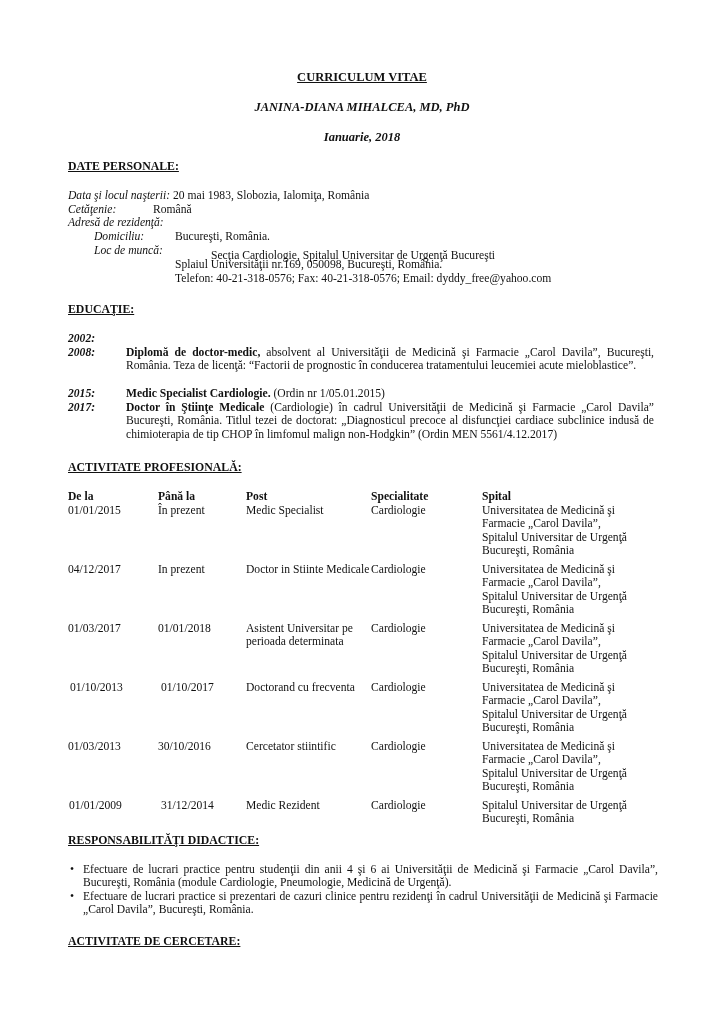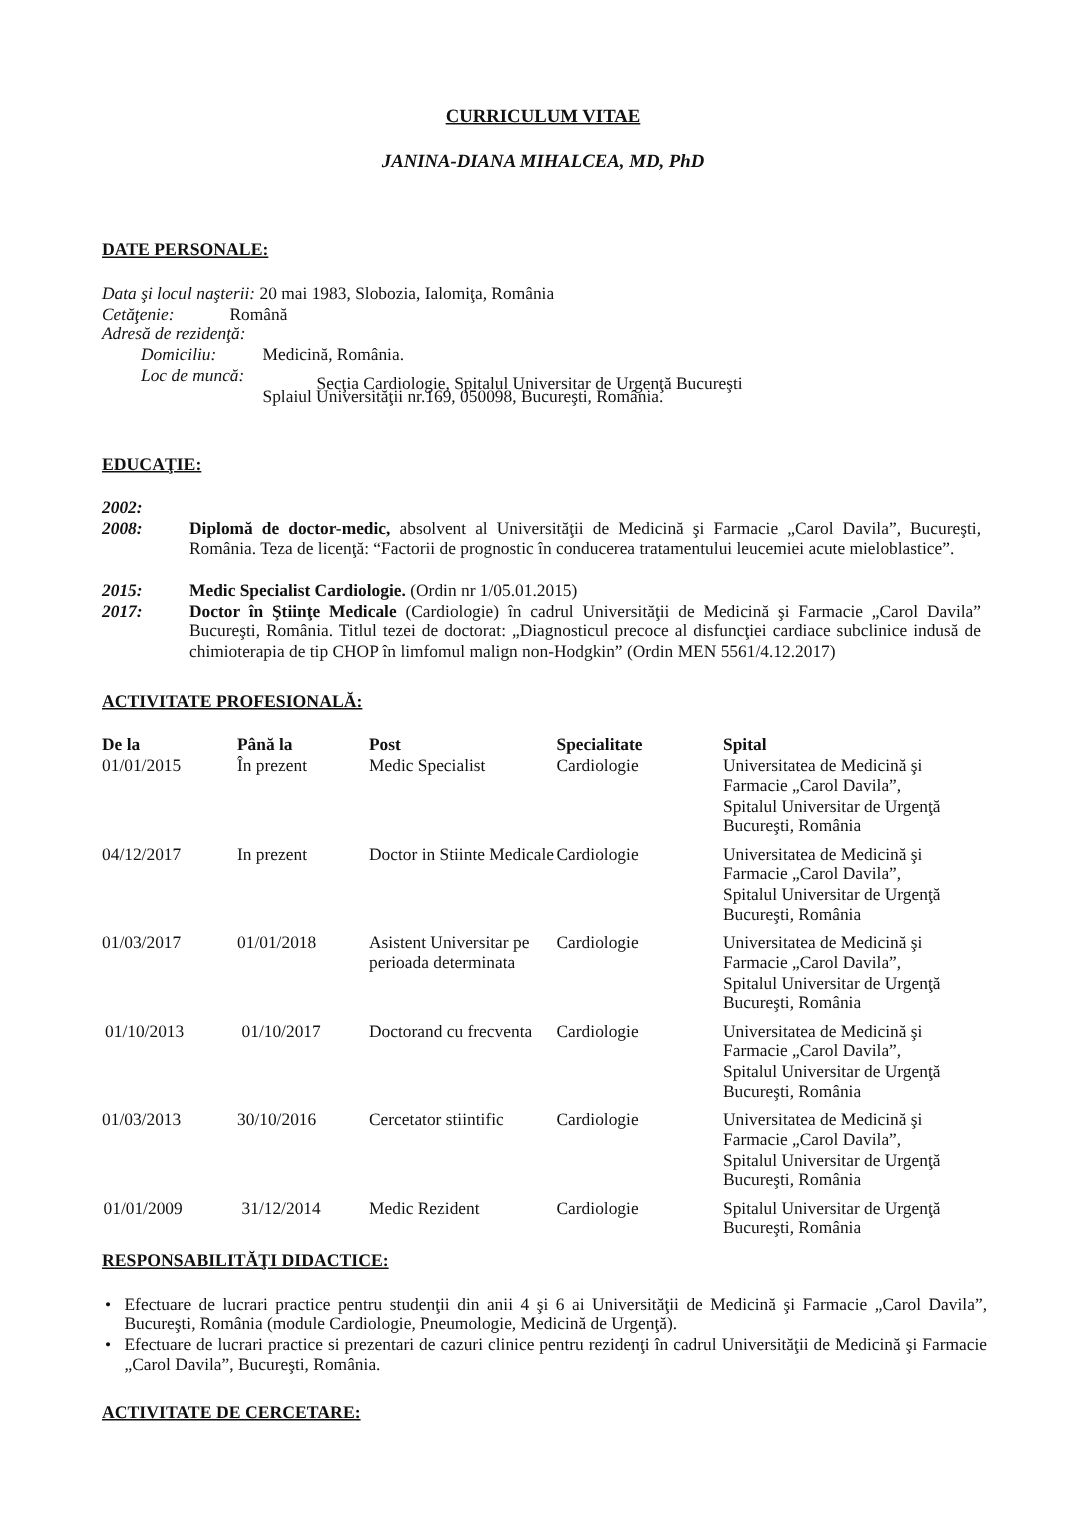--- a/index.html
+++ b/index.html
@@ -30,36 +30,38 @@
   .bullet-item { position: relative; padding-left: 15px; text-align: justify; margin-bottom: 0; }
   .bullet-item .dot { position: absolute; left: 2px; top: 0; }
 </style>
 </head>
 <body>
 
 <div class="page">
 
   <div class="abs center name">JANINA-DIANA MIHALCEA, MD, PhD</div>
   <div class="abs center title">CURRICULUM VITAE</div>
+  <div class="abs center date">Ianuarie, 2018</div>
 
   <div class="abs section-h" style="top:160px;">DATE PERSONALE:</div>
 
   <div class="abs" style="left:68px; top:189px;">
     <span class="bi">Data şi locul naşterii:</span>
     <span>20 mai 1983, Slobozia, Ialomiţa, România</span>
   </div>
   <div class="abs bi" style="left:68px; top:203px;">Cetăţenie:</div>
   <div class="abs" style="left:153px; top:203px;">Română</div>
   <div class="abs bi" style="left:68px; top:216px;">Adresă de rezidenţă:</div>
 
   <div class="abs it" style="left:94px; top:230px;">Domiciliu:</div>
-  <div class="abs" style="left:175px; top:230px;">Medicină, România.</div>
+  <div class="abs" style="left:175px; top:230px;">Bucureşti, România.</div>
   <div class="abs it" style="left:94px; top:244px;">Loc de muncă:</div>
   <div class="abs" style="left:175px; top:249px;margin-left:36px;">Secţia Cardiologie, Spitalul Universitar de Urgenţă Bucureşti</div>
   <div class="abs" style="left:175px; top:258px;">Splaiul Universităţii nr.169, 050098, Bucureşti, România.</div>
+  <div class="abs" style="left:175px; top:272px;">Telefon: 40-21-318-0576; Fax: 40-21-318-0576; Email: dyddy_free@yahoo.com</div>
 
   <div class="abs section-h" style="top:303px;">EDUCAŢIE:</div>
 
   <div class="abs edu-year" style="top:332px;">2002:</div>
 
   <div class="abs edu-year" style="top:346px;">2008:</div>
   <div class="abs edu-text" style="top:346px;">
     <span class="b">Diplomă de doctor-medic,</span><span> absolvent al Universităţii de Medicină şi Farmacie „Carol Davila”, Bucureşti, România. Teza de licenţă: “Factorii de prognostic în conducerea tratamentului leucemiei acute mieloblastice”.</span>
   </div>
 

